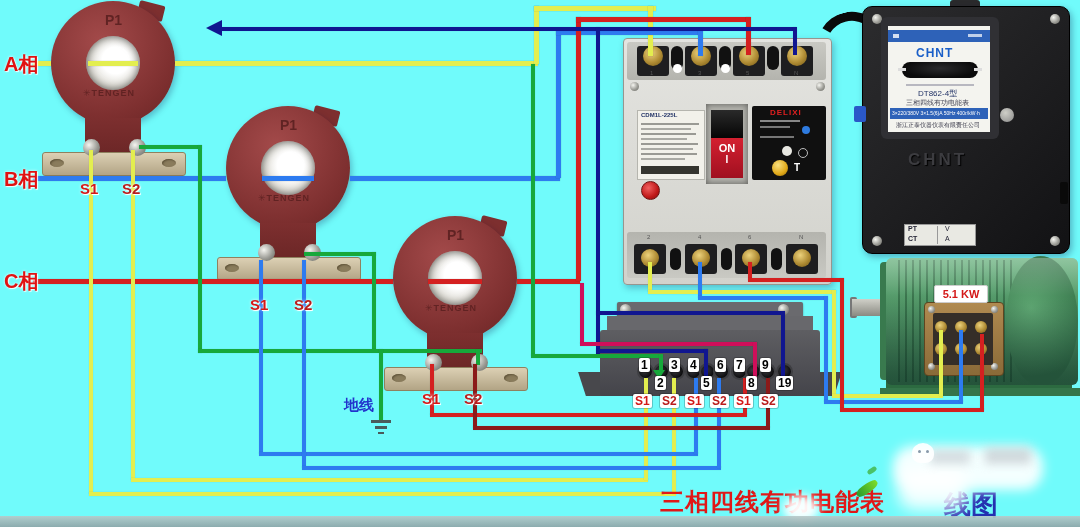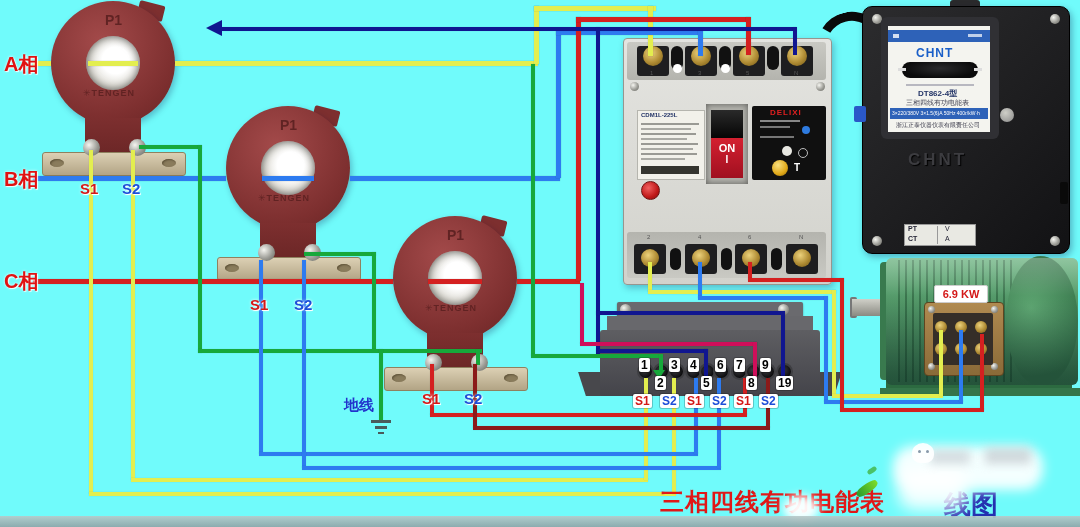--- a/index.html
+++ b/index.html
@@ -2,21 +2,21 @@
 <html style="--background: #70fbfb; --wire_yellow: #e3ee4f; --wire_blue: #2d7bf0; --wire_red: #d42020; --wire_maroon: #8b1a1a; --wire_navy: #101690; --wire_green: #17a83b; --wire_crimson: #cf0f5a; --phase_label_red: #e01212; --caption_red: #e01818; --caption_blue: #2330b0; --ct_body: #7d2f2f; --motor_green: #3f8a58;"><head>
 <meta charset="utf-8">
 <style>
   html,body{margin:0;padding:0}
   #stage{position:relative;width:1080px;height:527px;background:var(--background,#70fbfb);overflow:hidden;
          font-family:"Liberation Sans","DejaVu Sans",sans-serif}
   .abs{position:absolute}
   .txt{position:absolute;white-space:nowrap}
   .phase{font-size:20px;font-weight:bold;color:var(--phase_label_red,#e01212);text-shadow:0 0 3px #fff,1px 1px 0 rgba(255,255,255,.8)}
   .slab{font-size:15px;font-weight:bold;text-shadow:0 0 3px #fff,1px 1px 0 #fff}
-  .s1c{color:#d41818}.s2c{color:#1d4ed8}
+  .s1c{color:#d41818}.s2c{color:#b91c1c}
   .chip{position:absolute;background:#fff;border-radius:2px;font-weight:bold;font-size:12px;line-height:14px;padding:0 2px;box-shadow:0 0 0 1px rgba(0,0,0,.2);text-align:center}
   .screw{position:absolute;border-radius:50%;background:radial-gradient(circle at 35% 35%,#f5f5f0,#9c9c96 55%,#62625c)}
   .brass{position:absolute;border-radius:50%;background:radial-gradient(circle at 40% 35%,#ecd27c,#b08c34 55%,#6e5414)}
   .hole10{position:absolute;width:13px;height:13px;border-radius:50%;background:radial-gradient(circle at 40% 40%,#3a3a3e,#0c0c0e 70%);box-shadow:0 0 0 2px #3e3e42}
   .wseg{position:absolute;box-shadow:0 0 1px rgba(0,0,0,.25)}
   .ct-ring{position:absolute;width:124px;height:124px;border-radius:50%;
     background:radial-gradient(circle at 40% 32%,#a34a4a,#7d2f2f 68%,#662424);box-shadow:2px 3px 6px rgba(0,0,60,.25)}
   .ct-hole{position:absolute;width:54px;height:54px;border-radius:50%;
     background:radial-gradient(circle at 55% 45%,#ffffff 0 32%,#dddbd3 65%,#b6b4ac);box-shadow:inset 0 0 8px rgba(0,0,0,.6)}
   .ct-neck{position:absolute;width:56px;height:42px;background:linear-gradient(180deg,#7d2f2f,#692525)}
@@ -161,21 +161,21 @@
     <div class="abs" style="left:881px;top:17px;width:118px;height:122px;background:#303034;border-radius:6px"></div>
     <div class="abs" style="left:888px;top:26px;width:102px;height:106px;background:#f4f4ef"></div>
     <div class="abs" style="left:888px;top:30px;width:102px;height:12px;background:#2e62b8"></div>
     <div class="abs" style="left:893px;top:34px;width:6px;height:4px;background:#fff;opacity:.8"></div>
     <div class="abs" style="left:968px;top:34px;width:14px;height:3px;background:#fff;opacity:.7"></div>
     <div class="txt" style="left:916px;top:46px;font-size:12px;font-weight:bold;color:#1a5fc8;letter-spacing:1px">CHNT</div>
     <div class="abs" style="left:902px;top:62px;width:76px;height:16px;border-radius:8px;background:radial-gradient(ellipse at 50% 40%,#2a2a2c,#0a0a0a 70%)"></div>
     <div class="abs" style="left:898px;top:68px;width:8px;height:3px;background:#ddd"></div>
     <div class="abs" style="left:974px;top:68px;width:8px;height:3px;background:#ddd"></div>
     <div class="abs" style="left:906px;top:84px;width:68px;height:2px;background:#b8b8c0"></div>
-    <div class="txt" style="left:918px;top:88px;font-size:8px;font-weight:bold;color:#223366">DT862-4型</div>
+    <div class="txt" style="left:918px;top:88px;font-size:8px;font-weight:normal;color:#223366">DT862-4型</div>
     <div class="txt" style="left:906px;top:98px;font-size:7px;color:#445">三相四线有功电能表</div>
     <div class="abs" style="left:890px;top:108px;width:98px;height:11px;background:#2e62b8;overflow:hidden">
       <div class="txt" style="left:2px;top:2px;font-size:5px;color:#fff">3×220/380V 3×1.5(6)A 50Hz 400r/kW·h</div>
     </div>
     <div class="txt" style="left:896px;top:121px;font-size:6px;color:#334">浙江正泰仪器仪表有限责任公司</div>
     <div class="txt" style="left:908px;top:150px;font-size:17px;font-weight:bold;color:#3c3c40;letter-spacing:3px;text-shadow:1px 1px 1px #000">CHNT</div>
     <div class="abs" style="left:904px;top:224px;width:70px;height:20px;background:#e9e9e3;border:1px solid #999">
       <div class="txt" style="left:3px;top:0;font-size:7px;font-weight:bold;color:#223">PT</div>
       <div class="txt" style="left:40px;top:0;font-size:7px;color:#223">V</div>
       <div class="txt" style="left:3px;top:10px;font-size:7px;font-weight:bold;color:#223">CT</div>
@@ -202,21 +202,21 @@
     <div class="screw" style="left:991px;top:306px;width:7px;height:7px"></div>
     <div class="screw" style="left:928px;top:363px;width:7px;height:7px"></div>
     <div class="screw" style="left:991px;top:363px;width:7px;height:7px"></div>
     <div class="abs" style="left:933px;top:313px;width:60px;height:52px;background:#352e28;border-radius:2px"></div>
     <div class="brass" style="left:935px;top:321px;width:12px;height:12px"></div>
     <div class="brass" style="left:955px;top:321px;width:12px;height:12px"></div>
     <div class="brass" style="left:975px;top:321px;width:12px;height:12px"></div>
     <div class="brass" style="left:935px;top:343px;width:12px;height:12px"></div>
     <div class="brass" style="left:955px;top:343px;width:12px;height:12px"></div>
     <div class="brass" style="left:975px;top:343px;width:12px;height:12px"></div>
-    <div class="abs" style="left:934px;top:285px;width:52px;height:16px;background:#fff;border-radius:2px;border:1px solid #ccc;text-align:center;font-size:11px;font-weight:bold;line-height:16px;color:#d41818">6.9 KW</div>
+    <div class="abs" style="left:934px;top:285px;width:52px;height:16px;background:#fff;border-radius:2px;border:1px solid #ccc;text-align:center;font-size:11px;font-weight:bold;line-height:16px;color:#d41818">5.1 KW</div>
   </div>
 
   <div>
     <div class="abs" style="left:617px;top:302px;width:186px;height:16px;background:#6a6a6e;border-radius:2px;box-shadow:0 1px 2px rgba(0,0,0,.4)"></div>
     <div class="screw" style="left:620px;top:304px;width:11px;height:11px"></div>
     <div class="screw" style="left:778px;top:304px;width:11px;height:11px"></div>
     <div class="abs" style="left:607px;top:316px;width:206px;height:16px;background:#68686c"></div>
     <div class="abs" style="left:582px;top:372px;width:26px;height:24px;background:#48484c;transform:skewX(18deg)"></div>
     <div class="abs" style="left:812px;top:372px;width:26px;height:24px;background:#48484c;transform:skewX(-18deg)"></div>
     <div class="abs" style="left:600px;top:330px;width:220px;height:66px;background:linear-gradient(180deg,#5e5e62,#44444a);border-radius:3px"></div>

